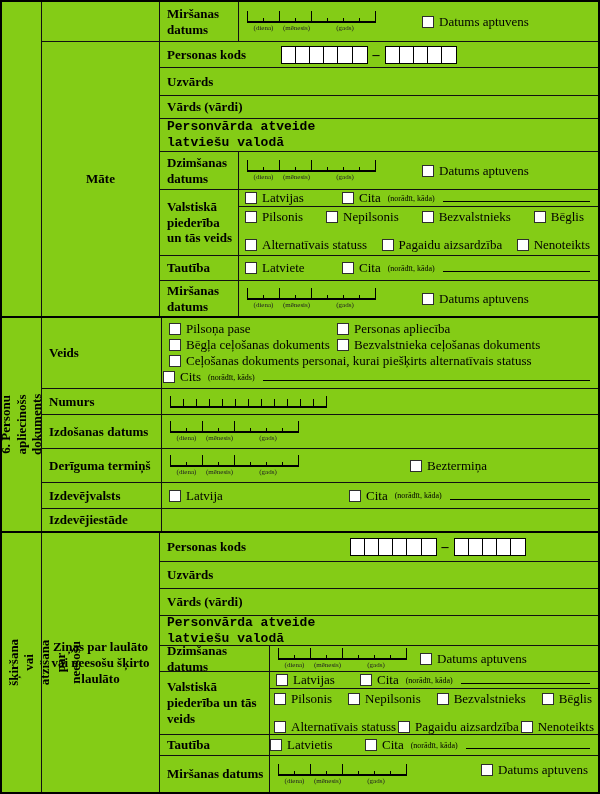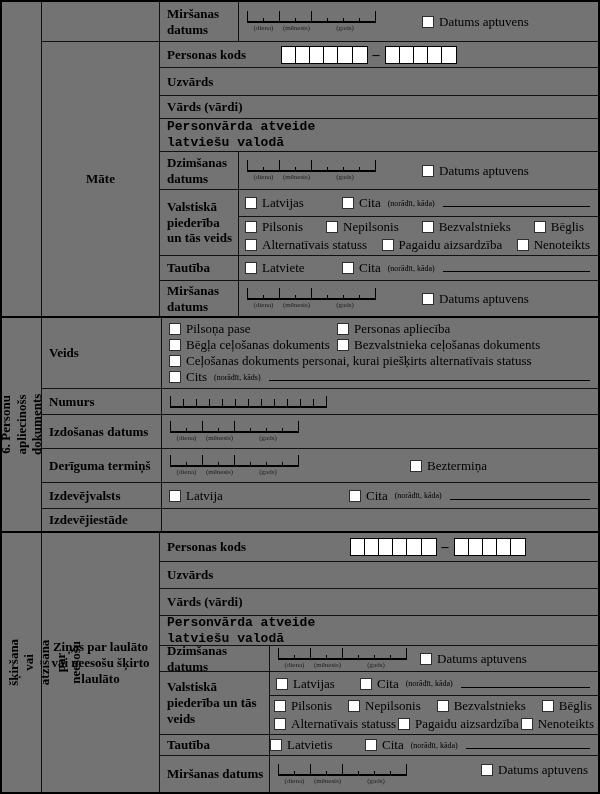--- a/index.html
+++ b/index.html
@@ -1,18 +1,18 @@
 <!DOCTYPE html>
 <html><head>
 <meta charset="utf-8">
 <style>
   html,body{margin:0;padding:0;background:#e8e8e8;}
   *{box-sizing:border-box;}
   .form{
-    width:600px;height:794px;background:#737373;color:#000;
+    width:600px;height:794px;background:#84cc16;color:#000;
     border:2.5px solid #000;
     font-family:"Liberation Serif","DejaVu Serif",serif;
     display:flex;flex-direction:column;margin:0 auto;
   }
   .band{display:flex;}
   .band + .band{border-top:2px solid #000;}
   .b1{height:314px;}
   .b2{height:215px;}
   .b3{flex:1;}
   .seccol{width:40px;border-right:1.8px solid #111;display:flex;align-items:center;justify-content:center;}
@@ -57,21 +57,21 @@
   .nbar i.end{width:0;height:12px;border-bottom:none;}
   
   .pkrow{display:flex;align-items:center;padding-left:7px;font-weight:bold;font-size:13px;}
   .pkgrp{display:flex;}
   .pkb{width:16px;height:18px;border:1.9px solid #000;margin-left:-1.9px;background:#fff;}
   .pkgrp .pkb:first-child{margin-left:0;}
   .pkdash{font-weight:bold;margin:0 5px;font-size:14px;}
   .subrows{flex:1;display:flex;flex-direction:column;min-width:0;}
   .subrows > .srow + .srow{border-top:1.6px solid #111;}
   .srow{flex:1;display:flex;align-items:center;min-width:0;}
-  .twoline{display:flex;flex-direction:column;justify-content:center;flex:1;gap:2px;padding:2px 0;}
+  .twoline{display:flex;flex-direction:column;justify-content:center;flex:1;gap:12px;padding:2px 0;}
   .statline{display:flex;align-items:center;justify-content:space-between;}
   .ml8{margin-left:8px;}
 </style>
 </head>
 <body>
 
 <div class="form">
 
   <div class="band b1">
     <div class="seccol"></div>
@@ -313,21 +313,21 @@
                 <span>Bezvalstnieka ceļošanas dokuments</span>
               </label>
           </div>
           <div style="display:flex">
             <label class="opt" style="margin-left:7px">
                 <span class="cb"></span>
                 <span>Ceļošanas dokuments personai, kurai piešķirts alternatīvais statuss</span>
               </label>
           </div>
           <div style="display:flex">
-            <label class="opt" style="margin-left:7px;flex:1">
+            <label class="opt" style="margin-left:1px;flex:1">
               <span class="cb"></span>
               <span>Cits</span>
               <span class="hint">(norādīt, kāds)</span>
               <span class="uline"></span>
             </label>
           </div>
         </div>
       </div>
 
       <div class="row" style="height:26px">

